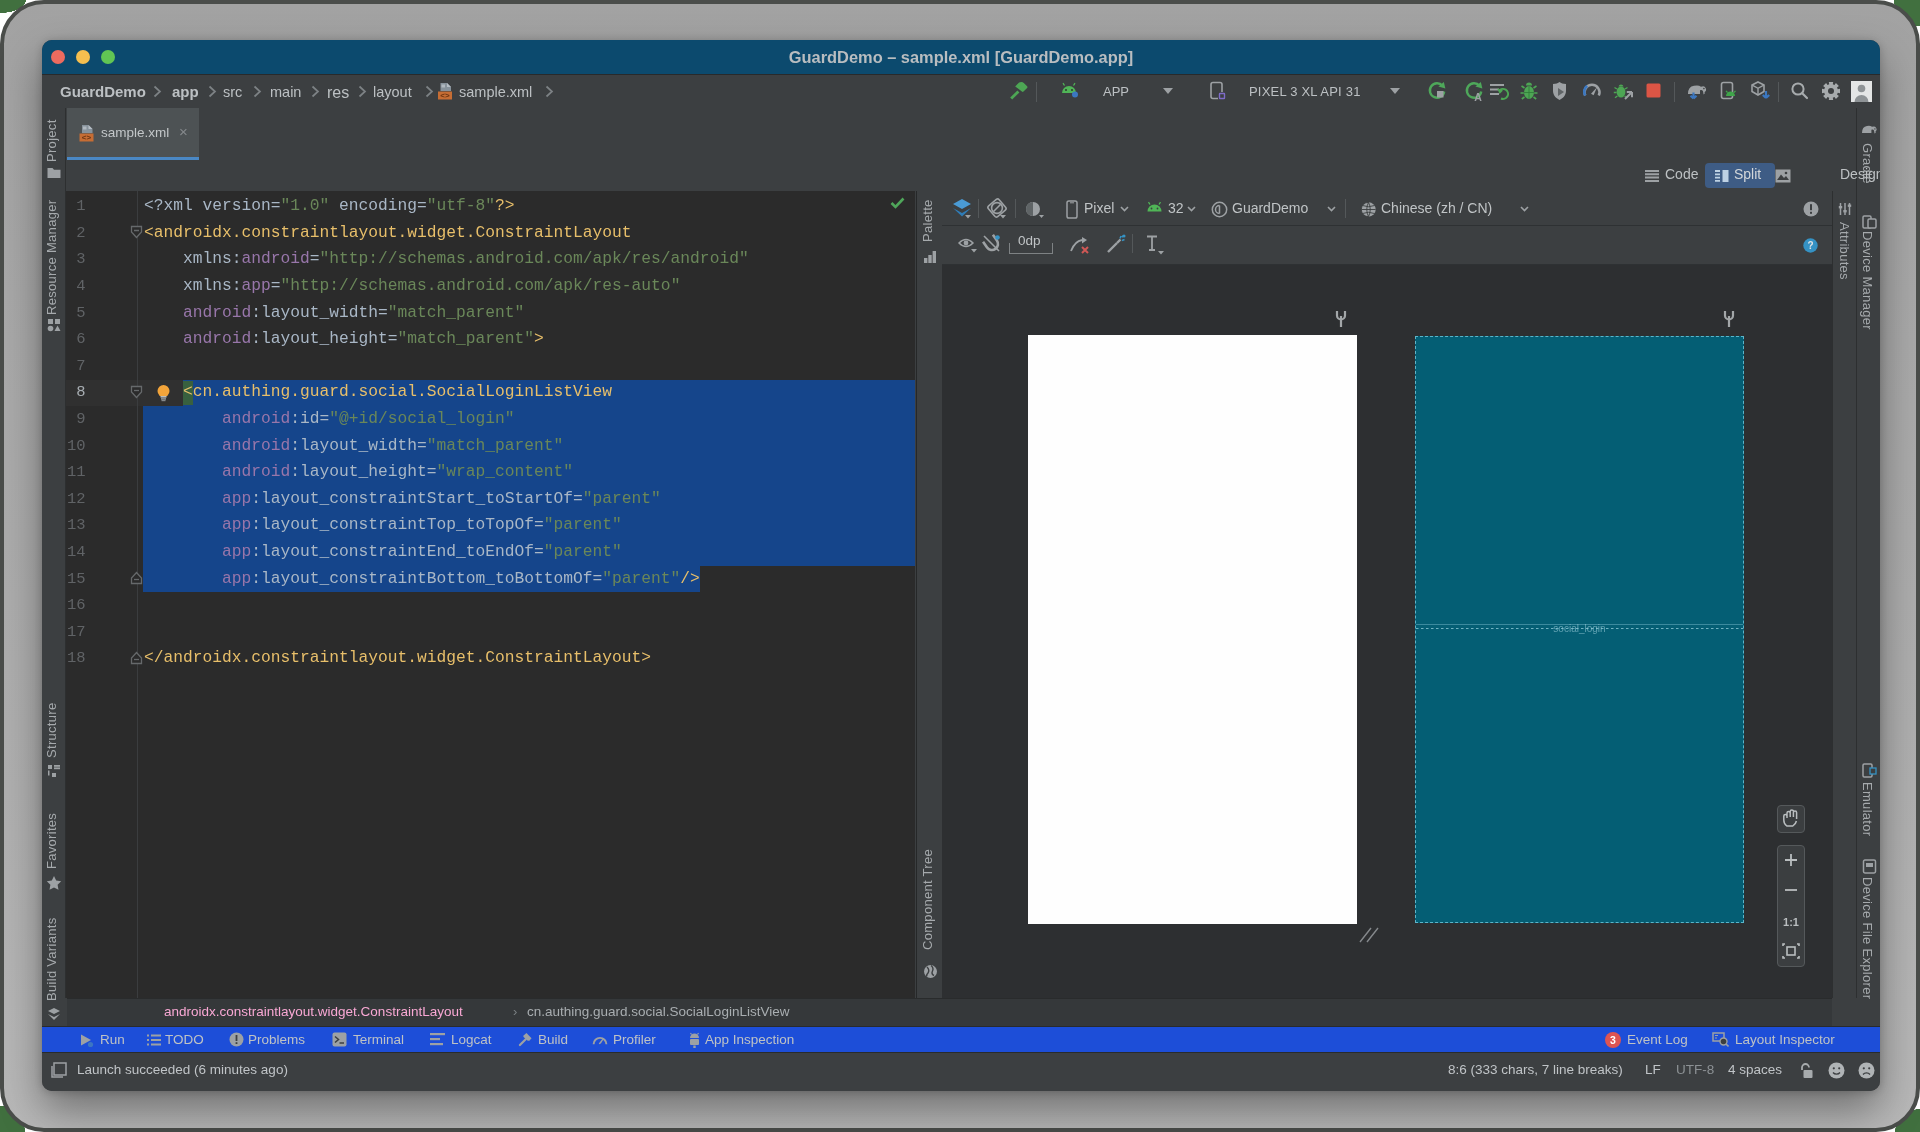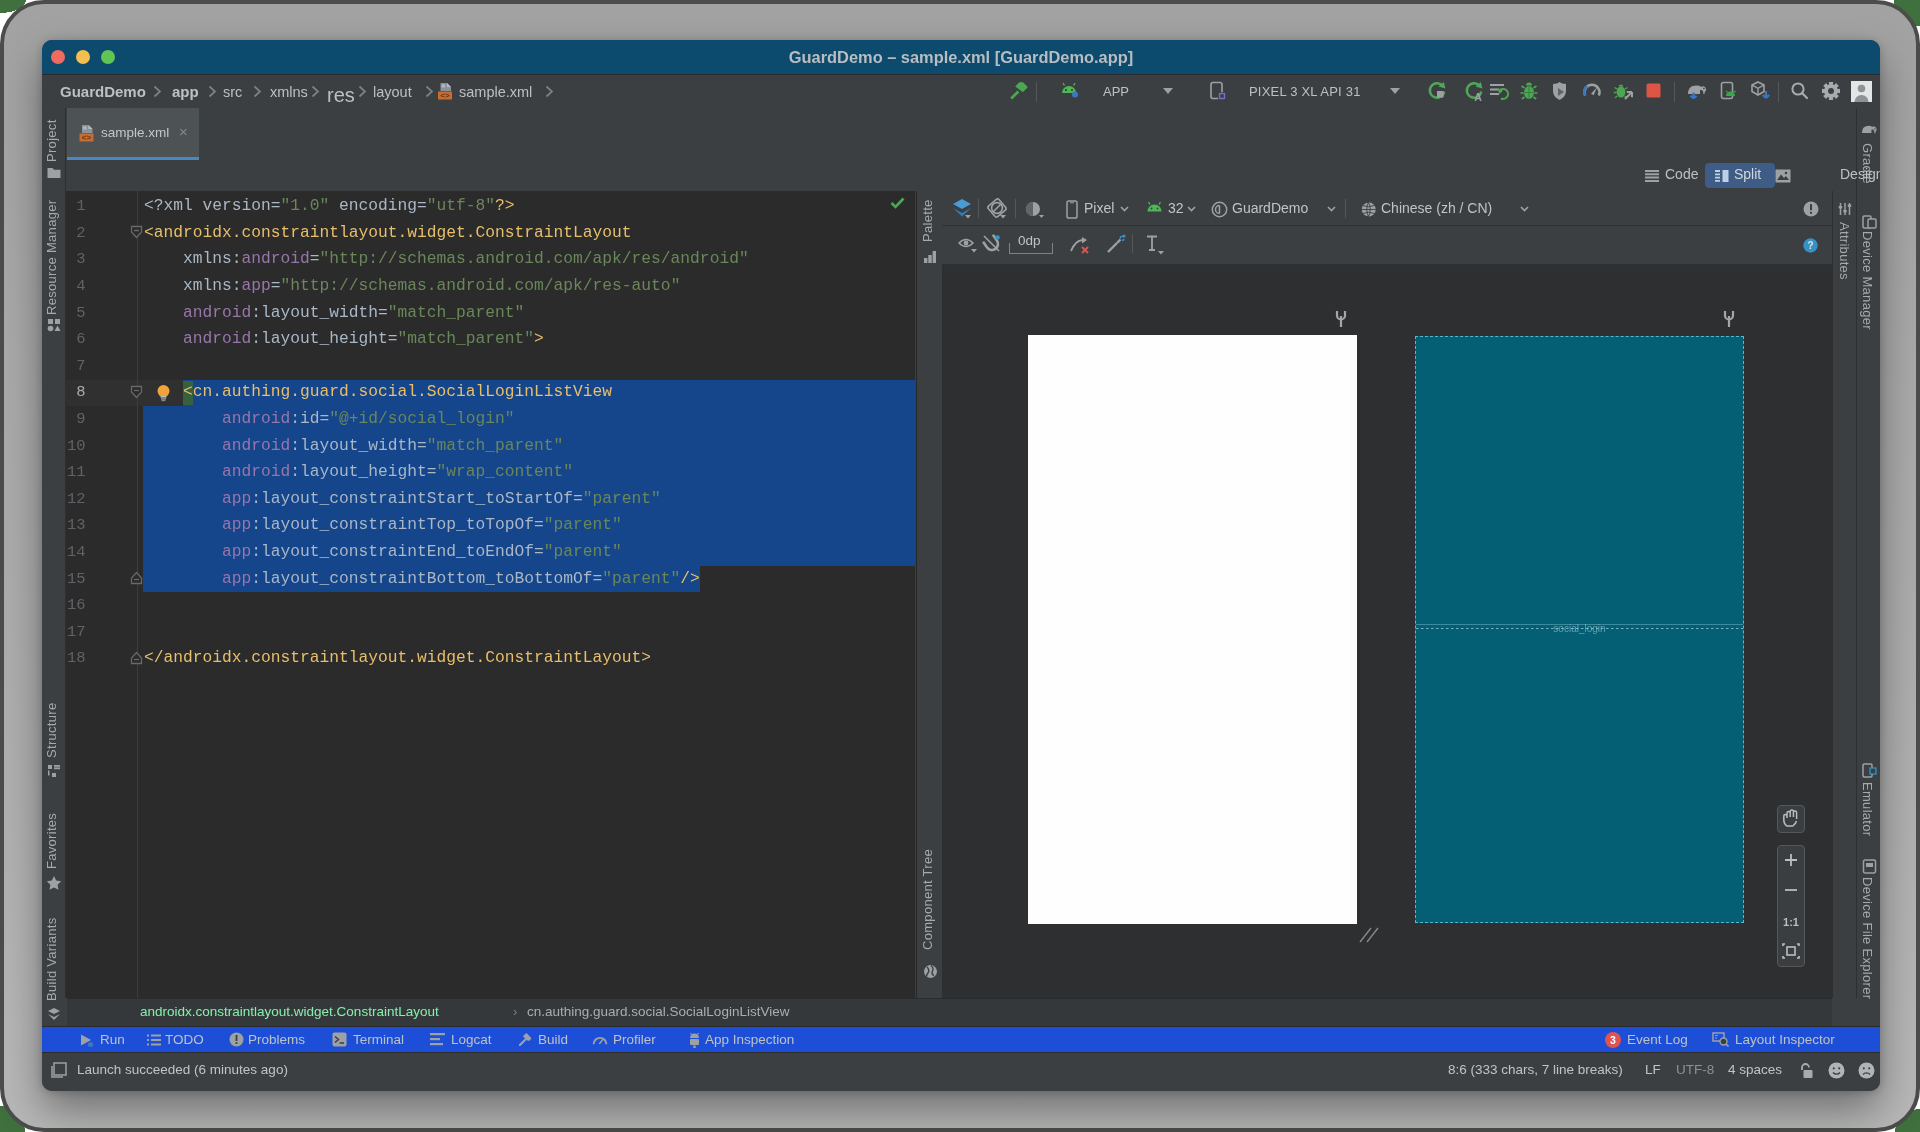--- a/index.html
+++ b/index.html
@@ -78,27 +78,27 @@
         <svg width="9" height="13" viewBox="0 0 9 13">
           <path d="M1.5 1.5 L7 6.5 L1.5 11.5" fill="none" stroke="#7d8285" stroke-width="1.7"></path>
         </svg>
       </span>
    <span class="crumbtxt" style="left:181px;top:9px;font-size:14.5px">src</span>
    <span class="icon" style="left:211px;top:10px">
         <svg width="9" height="13" viewBox="0 0 9 13">
           <path d="M1.5 1.5 L7 6.5 L1.5 11.5" fill="none" stroke="#7d8285" stroke-width="1.7"></path>
         </svg>
       </span>
-   <span class="crumbtxt" style="left:228px;top:9px;font-size:14.5px">xmlns</span>
+   <span class="crumbtxt" style="left:228px;top:9px;font-size:14.5px">main</span>
    <span class="icon" style="left:269px;top:10px">
         <svg width="9" height="13" viewBox="0 0 9 13">
           <path d="M1.5 1.5 L7 6.5 L1.5 11.5" fill="none" stroke="#7d8285" stroke-width="1.7"></path>
         </svg>
       </span>
-   <span class="crumbtxt" style="left:285px;top:9px;font-size:20px">res</span>
+   <span class="crumbtxt" style="left:285px;top:9px;font-size:16px">res</span>
    <span class="icon" style="left:316px;top:10px">
         <svg width="9" height="13" viewBox="0 0 9 13">
           <path d="M1.5 1.5 L7 6.5 L1.5 11.5" fill="none" stroke="#7d8285" stroke-width="1.7"></path>
         </svg>
       </span>
    <span class="crumbtxt" style="left:331px;top:9px;font-size:14.5px">layout</span>
    <span class="icon" style="left:383px;top:10px">
         <svg width="9" height="13" viewBox="0 0 9 13">
           <path d="M1.5 1.5 L7 6.5 L1.5 11.5" fill="none" stroke="#7d8285" stroke-width="1.7"></path>
         </svg>
@@ -664,21 +664,21 @@
             <text x="13" y="80" font-size="11" font-weight="bold" fill="#b9bdbf" text-anchor="middle">1:1</text>
             <g fill="none" stroke="#b9bdbf" stroke-width="1.6">
               <path d="M7 98 h-2 v2 M19 98 h2 v2 M7 112 h-2 v-2 M19 112 h2 v-2"></path>
               <rect x="9" y="101" width="8" height="8"></rect>
             </g>
           </svg>
       </div>
     </div>
   </div>
   <div id="bread2">
-    <span style="position:absolute;left:73px;top:5px;font-size:13.5px;color:#86efac">androidx.constraintlayout.widget.ConstraintLayout</span>
+    <span style="position:absolute;left:97px;top:5px;font-size:13.5px;color:#f9a8d4">androidx.constraintlayout.widget.ConstraintLayout</span>
     <span style="position:absolute;left:446px;top:5px;font-size:13px;color:#7b8083">›</span>
     <span style="position:absolute;left:460px;top:5px;font-size:13.5px;color:#a9aeb1">cn.authing.guard.social.SocialLoginListView</span>
   </div>
   <div id="botbar">
     <span class="icon" style="left:37px;top:6px">
         <svg width="16" height="15" viewBox="0 0 16 15">
           <path d="M2 1.5 L12 7 L2 12.5 Z" fill="#9da1a4"></path>
           <circle cx="11.5" cy="11.5" r="2.6" fill="#3d76c2"></circle>
         </svg>
       </span>

